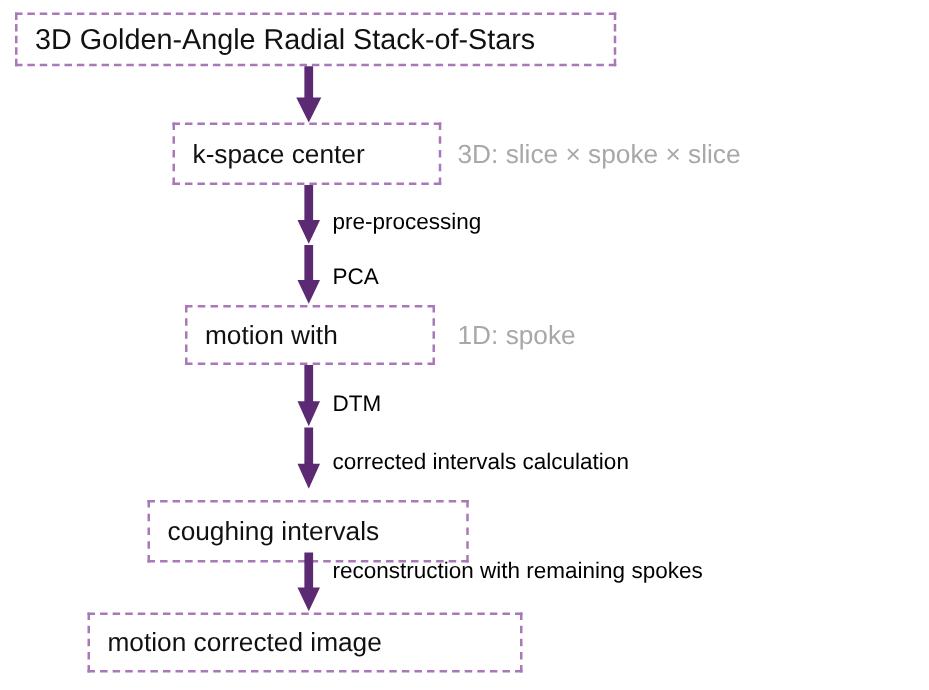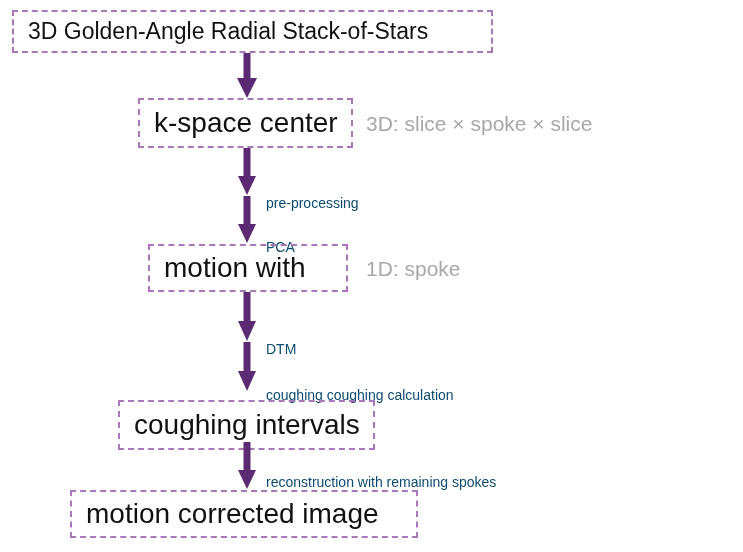--- a/index.html
+++ b/index.html
@@ -18,38 +18,37 @@
     overflow: hidden;
   }
   .node {
     position: absolute;
     box-sizing: border-box;
     border: 2px dashed #a978b8;
     background: transparent;
     display: flex;
     align-items: center;
     color: #111111;
-    font-size: 28px;
+    font-size: 21px;
     line-height: 1;
     white-space: nowrap;
   }
   .node .node-label {
     padding-left: 14px;
     padding-right: 14px;
   }
   .node-title {
     font-size: 23px;
   }
   .edge-label {
     position: absolute;
-    color: #0c4a6e;
-    font-size: 14px;
+    color: #000000;
+    font-size: 18px;
     line-height: 1;
     white-space: nowrap;
-    margin-top: 28px;
   }
   .annotation {
     position: absolute;
     color: #a8a8a8;
     font-size: 21px;
     line-height: 1;
     white-space: nowrap;
   }
   .arrow {
     position: absolute;
@@ -125,21 +124,21 @@
   </div>
 
   <div class="arrow" style="left:235px; top:342px; width:24px; height:50px;">
     <svg width="24" height="50" viewBox="0 0 24 50" aria-hidden="true">
       <path d="M12 0 L12 31" stroke="#5b2a72" stroke-width="7" fill="none"></path>
       <path d="M12 49 L3 29 L21 29 Z" fill="#5b2a72"></path>
     </svg>
   </div>
 
   <div class="edge-label" style="left:266px; top:360px;">
-    <span>coughing coughing calculation</span>
+    <span>corrected intervals calculation</span>
   </div>
 
   <div class="node" style="left:118px; top:400px; width:257px; height:50px;">
     <span class="node-label">coughing intervals</span>
   </div>
 
   <div class="arrow" style="left:235px; top:442px; width:24px; height:48px;">
     <svg width="24" height="48" viewBox="0 0 24 48" aria-hidden="true">
       <path d="M12 0 L12 30" stroke="#5b2a72" stroke-width="7" fill="none"></path>
       <path d="M12 47 L3 28 L21 28 Z" fill="#5b2a72"></path>

